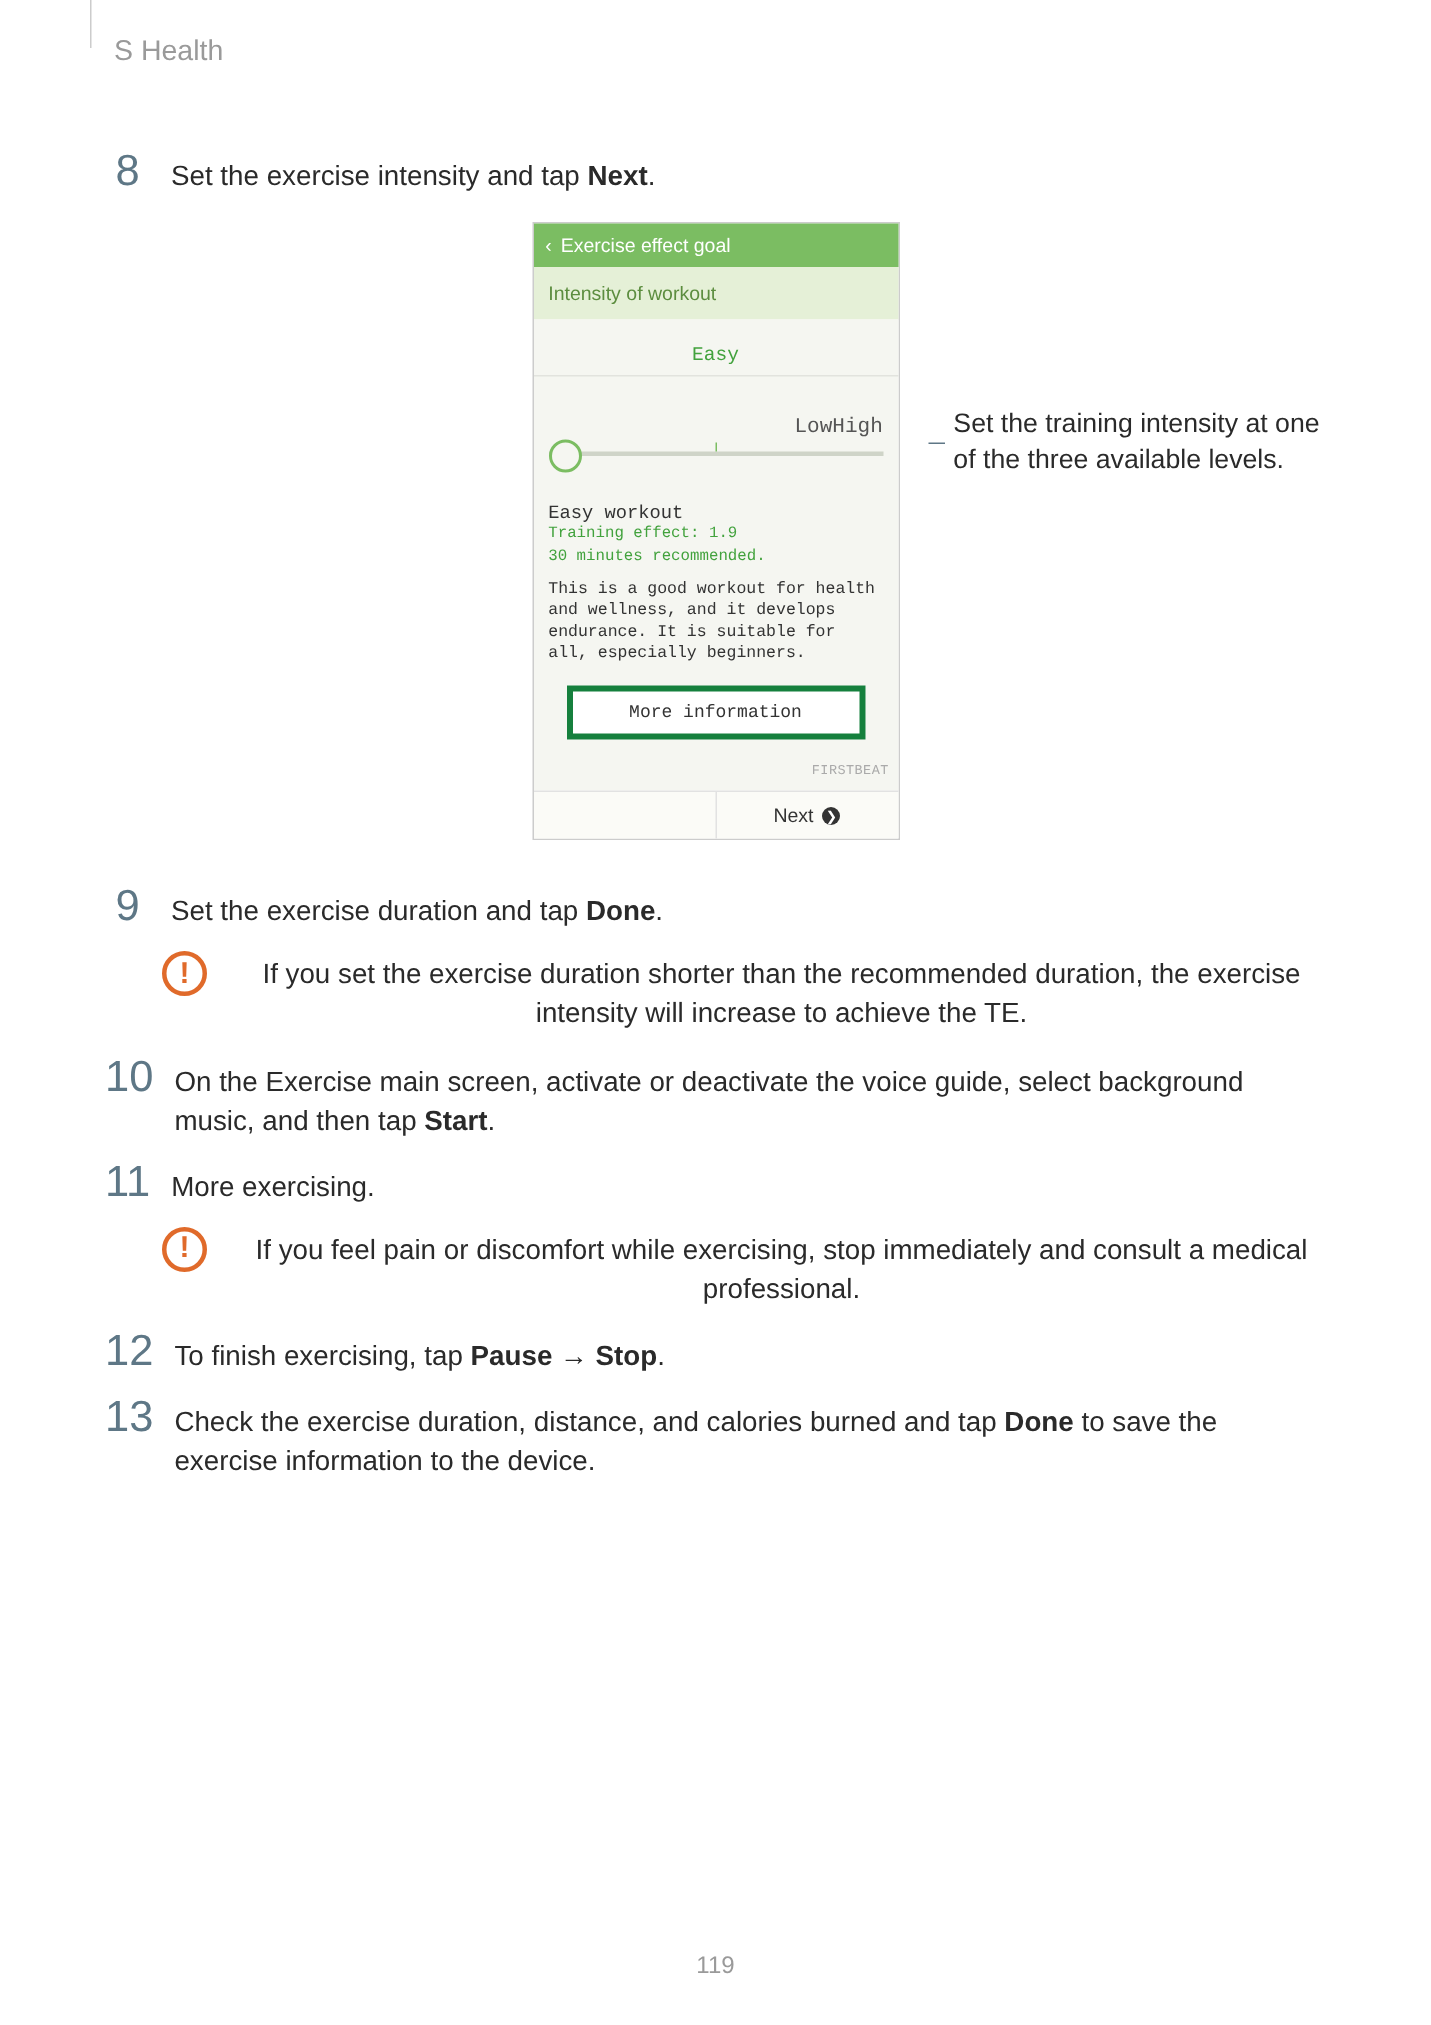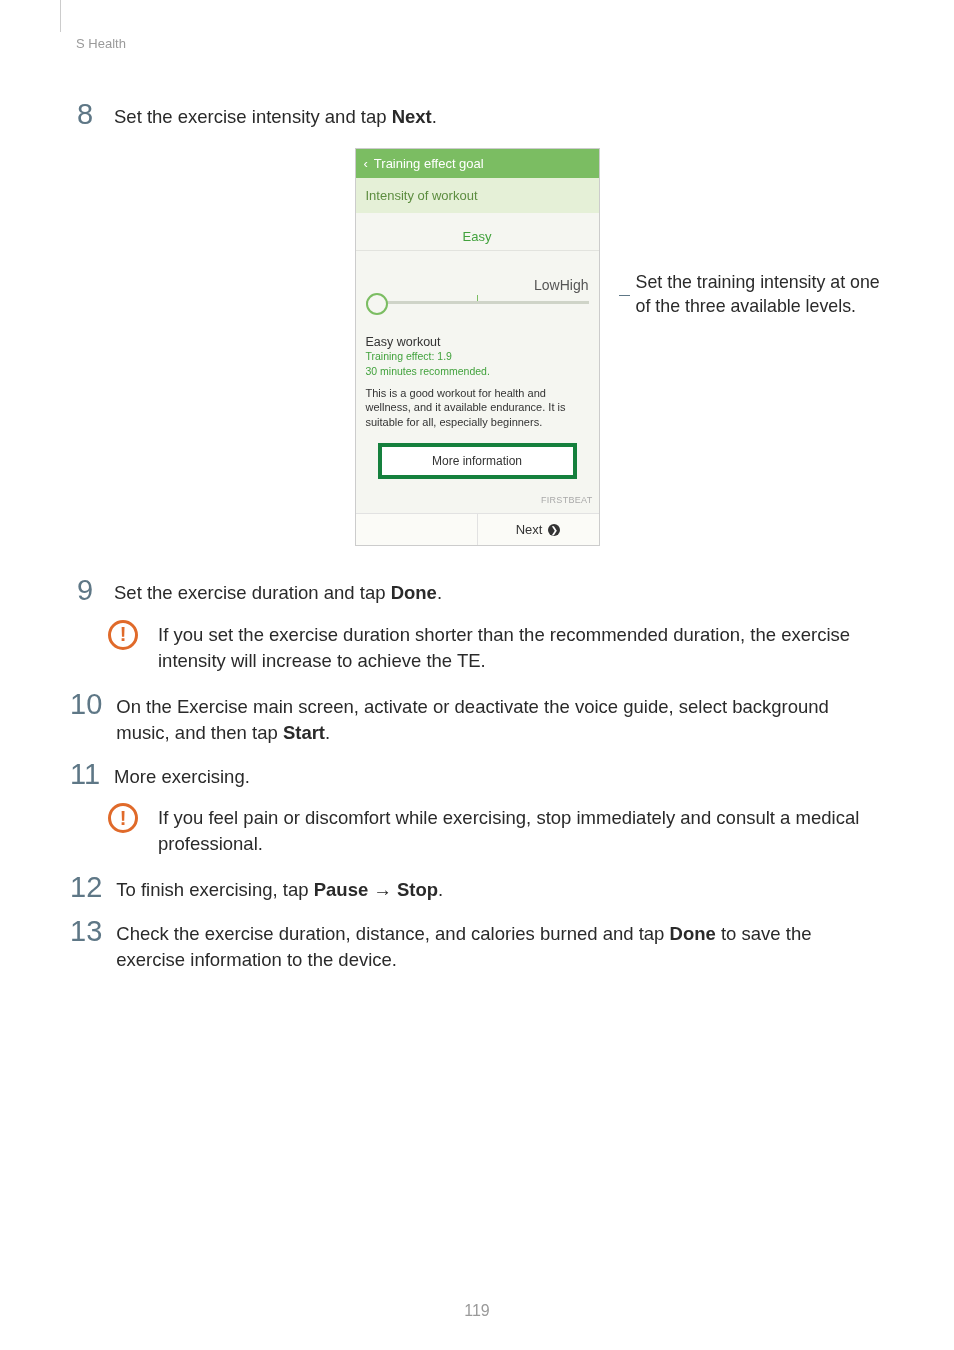--- a/index.html
+++ b/index.html
@@ -1,34 +1,34 @@
 <!DOCTYPE html>
 <html><head>
 <meta charset="utf-8">
 <style>
   * { box-sizing: border-box; margin: 0; padding: 0; }
   html, body { width: 954px; height: 1350px; background: #fff; font-family: "Myriad Pro", "Segoe UI", Arial, sans-serif; color: #333; }
   .page { position: relative; width: 954px; height: 1350px; padding: 30px 70px 0 70px; }
   .header-rule { position: absolute; left: 60px; top: 0; height: 32px; border-left: 1px solid #ccc; }
-  .header-title { position: absolute; left: 76px; top: 36px; color: #9a9a9a; font-size: 13px; }
+  .header-title { position: absolute; left: 76px; top: 24px; color: #9a9a9a; font-size: 19px; }
   .content { position: absolute; left: 70px; top: 100px; width: 814px; }
   .step { display: flex; gap: 14px; margin-bottom: 14px; align-items: flex-start; }
   .step-num { color: #5E7786; font-size: 29px; font-weight: 400; line-height: 1; min-width: 30px; text-align: center; font-family: "Segoe UI Light", "Helvetica Neue", Arial, sans-serif; }
   .step-body { font-size: 18.5px; color: #2a2a2a; line-height: 1.4; padding-top: 4px; flex: 1; }
   .step-body b { font-weight: 700; }
 
   .figrow { display: flex; justify-content: center; align-items: flex-start; gap: 20px; margin: 18px 0 30px 0; position: relative; }
 
   .phone {
     width: 245px; border: 1px solid #ccc; background: #fff;
   }
   .p-titlebar { background: #7bbd62; color: #fff; padding: 7px 8px; display: flex; align-items: center; gap: 6px; font-size: 13px; }
   .p-chevron { color:#fff; }
   .p-subhead { background: #e5f0d7; color: #5c8d3f; padding: 10px 10px; font-size: 13px; }
-  .p-body { background: #f5f6f1; padding-bottom: 6px; }
+  .p-body { background: #f5f6f1; padding-bottom: 6px; font-family: Liberation Mono, monospace; }
   .p-easy { text-align: center; color: #42a23d; font-size: 13px; padding: 16px 0 6px; border-bottom: 1px solid #e2e3de; }
   .p-scale { display: flex; justify-content: flex-end; font-size: 14px; color: #555; padding: 4px 10px 0; margin-top: 22px; }
   .p-slider { position: relative; height: 30px; margin: 2px 10px 10px; }
   .p-track { position:absolute; left:0; right:0; top:6px; height:3px; background:#cfd4c8; }
   .p-tick { position:absolute; top:0; width:1px; height:6px; background:#7bbd62; left:50%; }
   .p-knob { position:absolute; left:0; top:-2px; width:22px; height:22px; border:2px solid #7bbd62; border-radius:50%; background:#f5f6f1; }
   .p-workout { padding: 0 10px; font-size: 12.5px; color:#333; }
   .p-te { color:#42a23d; font-size:10.5px; line-height:1.3; padding: 1px 10px 0; }
   .p-desc { padding: 8px 10px 14px; font-size:11px; color:#333; line-height:1.3; }
   .p-moreinfo { margin: 0 22px 10px; border:4px solid #15803d; background:#fff; text-align:center; font-size:12px; padding:7px 0; }
@@ -37,21 +37,21 @@
   .p-next-blank { flex:1; border-right:1px solid #e2e2e2; }
   .p-next-btn { flex:1; text-align:center; padding:8px 0; font-size:13px; color:#333; display:flex; align-items:center; justify-content:center; gap:6px; }
   .p-next-arrow { width:12px; height:12px; border-radius:50%; background:#333; color:#fff; font-size:9px; display:inline-flex; align-items:center; justify-content:center; }
 
   .callout { position:absolute; left: calc(50% + 142px); top: 122px; display:flex; align-items:center; }
   .callout-line { width:20px; height:1px; background:#5E7786; margin-right:6px; margin-top:4px; }
   .callout-text { font-size:17.8px; color:#2a2a2a; line-height:1.35; }
 
   .notice { display:flex; gap:20px; margin: 4px 0 16px 38px; align-items:flex-start; }
   .notice-icon { width:30px; height:30px; border:3px solid #e06a2a; border-radius:50%; color:#e06a2a; display:flex; align-items:center; justify-content:center; font-size:20px; font-weight:700; flex-shrink:0; }
-  .notice-text { font-size:18.5px; color:#2a2a2a; line-height:1.4; padding-top:2px; }
+  .notice-text { font-size:18.5px; color:#2a2a2a; line-height:1.4; padding-top:2px;text-align:center; }
 
   .arrow-sep { font-family: "Segoe UI Symbol", Arial; }
 
   .pagenum { position:absolute; left:0; right:0; bottom:30px; text-align:center; color:#9a9a9a; font-size:16px; }
 </style>
 </head>
 <body>
 
 <div class="page">
   <div class="header-rule"></div>
@@ -63,38 +63,38 @@
       <div class="step-num">8</div>
       <div class="step-body">
         <span>Set the exercise intensity and tap </span><b>Next</b><span>.</span>
       </div>
     </div>
 
     <div class="figrow">
       <div class="phone">
         <div class="p-titlebar">
           <span class="p-chevron">‹</span>
-          <span>Training effect goal</span>
+          <span>Exercise effect goal</span>
         </div>
         <div class="p-subhead">Intensity of workout</div>
         <div class="p-body">
           <div class="p-easy">Easy</div>
           <div class="p-scale">
             <span>Low</span>
             <span>High</span>
           </div>
           <div class="p-slider">
             <div class="p-track"></div>
             <div class="p-tick"></div>
             <div class="p-knob"></div>
           </div>
           <div class="p-workout">Easy workout</div>
           <div class="p-te">Training effect: 1.9</div>
           <div class="p-te">30 minutes recommended.</div>
-          <div class="p-desc">This is a good workout for health and wellness, and it available endurance. It is suitable for all, especially beginners.</div>
+          <div class="p-desc">This is a good workout for health and wellness, and it develops endurance. It is suitable for all, especially beginners.</div>
           <div class="p-moreinfo">More information</div>
           <div class="p-footer">FIRSTBEAT</div>
         </div>
         <div class="p-next">
           <div class="p-next-blank"></div>
           <div class="p-next-btn">
             <span>Next</span>
             <span class="p-next-arrow">❯</span>
           </div>
         </div>

